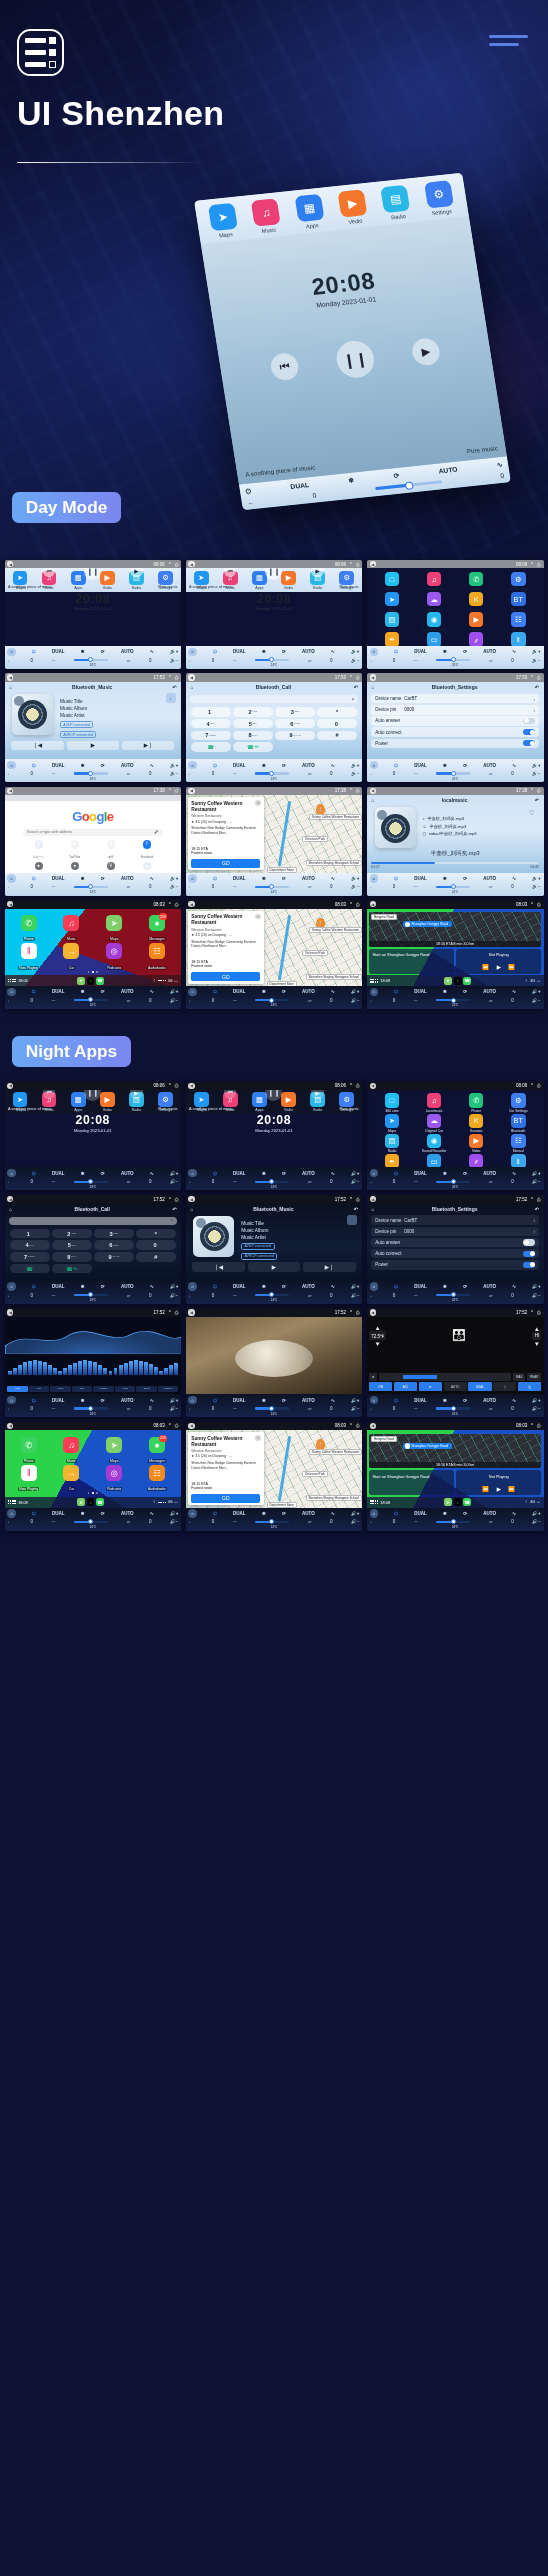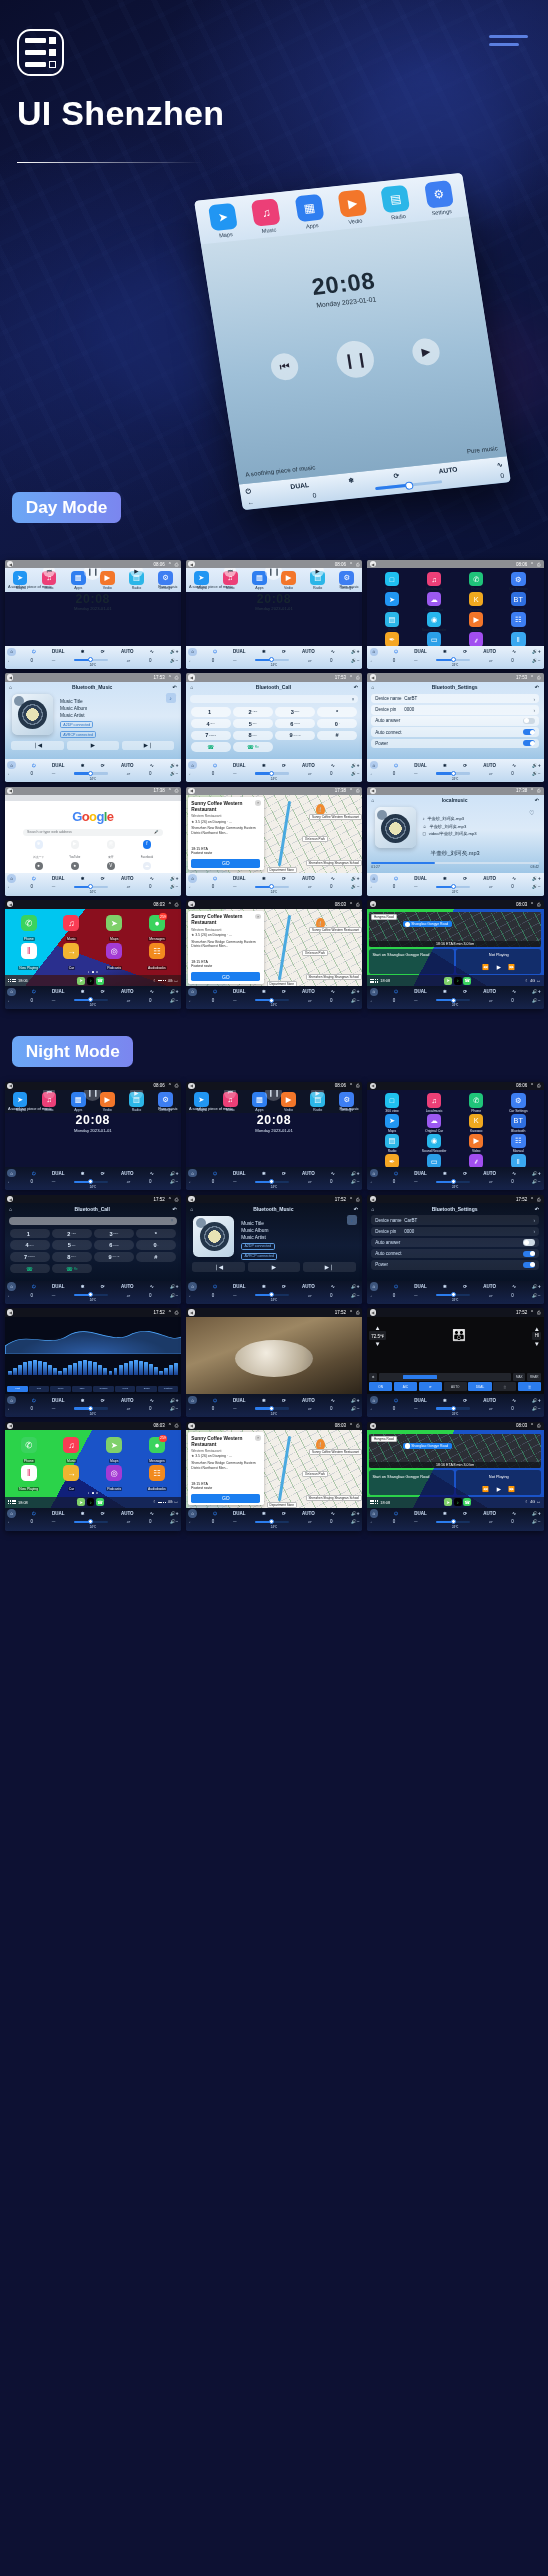--- a/index.html
+++ b/index.html
@@ -1460,21 +1460,21 @@
       <span>🔊−</span>
     </div>
     <div class="cb-temp">24°C</div>
   </div>
   </div>
       </div>
     </div>
 
   <div style="height:27px"></div>
   <div class="badge-wrap" style="position:relative; left:12.3px;">
-    <span class="badge">Night Mode</span>
+    <span class="badge">Night Apps</span>
   </div>
   <div style="height:14.5px"></div>
 
   <div class="grid" id="nightGrid">
       <div class="cell">
         <div class="unit">
     <div class="statusbar dark">
     <div class="sb-left">◀</div>
     <div class="sb-right">
       <span>08:06</span>

